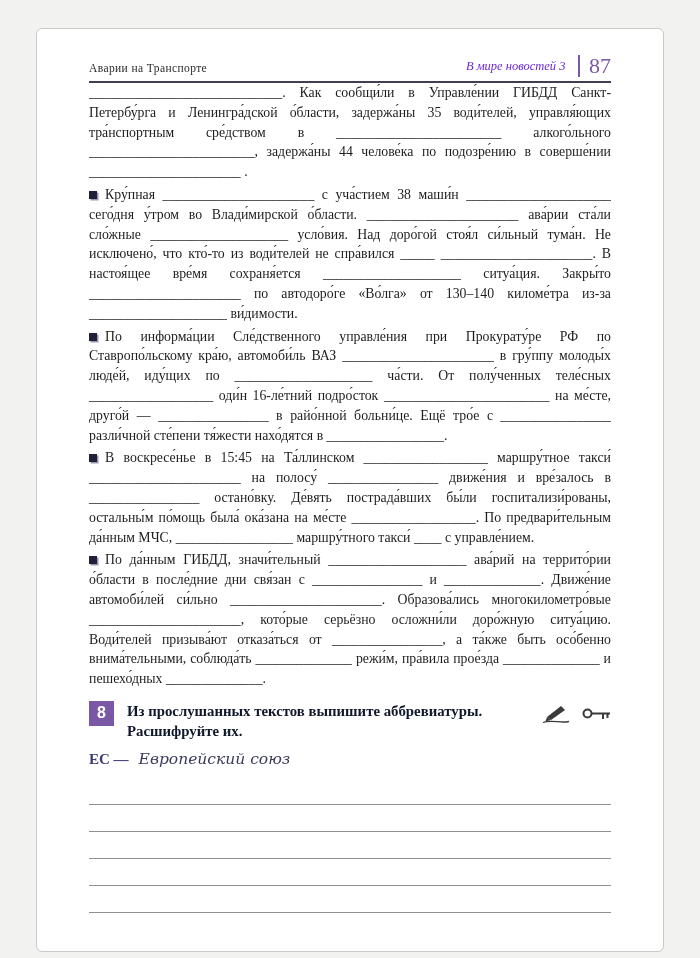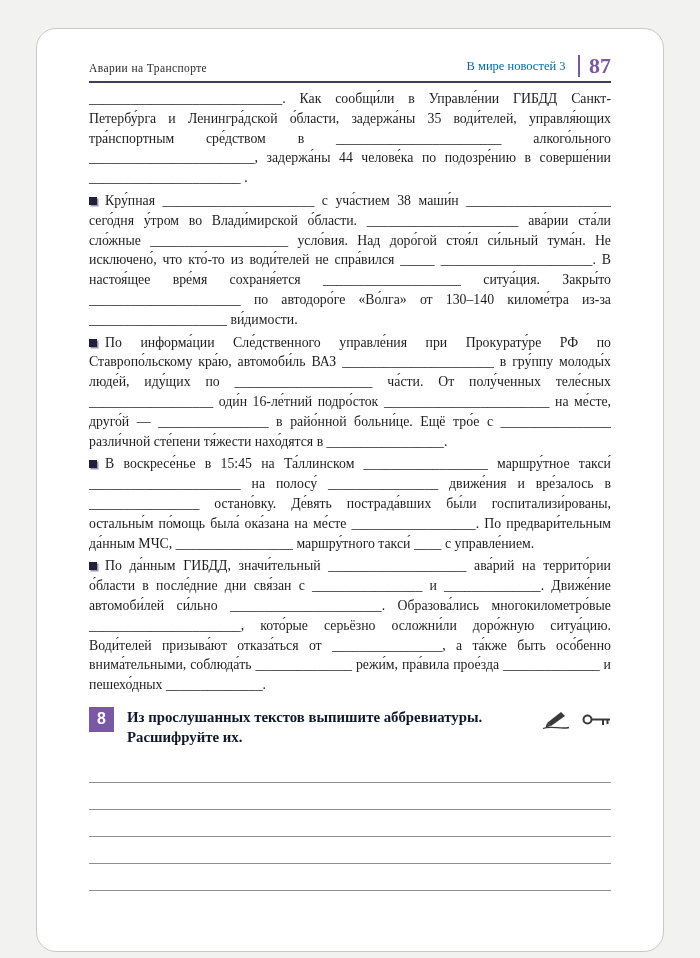--- a/index.html
+++ b/index.html
@@ -9,32 +9,32 @@
   }
   html,body{margin:0;padding:0;}
   body{
     width:700px;height:958px;position:relative;overflow:hidden;
     background:#f2f2f0;
     font-family:"Liberation Serif", serif;
   }
   .page{
     position:absolute;left:36px;top:28px;width:628px;height:924px;
     box-sizing:border-box;background:#ffffff;
-    border:1px solid #c9c9c9;border-radius:20px;
+    border:1px solid #c9c9c9;border-radius:6px;
     padding:22px 52px 0 52px;overflow:hidden;
   }
   
   .runhead{display:flex;align-items:flex-end;height:26px;}
   .rh-left{font-size:11.5px;color:#2a2a2a;letter-spacing:.4px;margin-right:auto;padding-bottom:3px;}
-  .rh-right{font-size:12.5px;color:#0369a1;padding-bottom:3px;}
+  .rh-right{font-style:italic;font-size:12.5px;color:#6d28d9;padding-bottom:3px;}
   .rh-bar{width:2.5px;height:22px;background:var(--accent);margin:0 9px 0 12px;}
-  .rh-num{font-size:22px;font-weight:bold;color:var(--accent);line-height:22px;}
+  .rh-num{font-size:22px;font-weight:normal;color:var(--accent);line-height:22px;}
   .rule{height:2px;background:var(--rule);margin-top:4px;}
   
-  .body-text{margin-top:6px;font-size:13.8px;line-height:19.8px;color:#1d1d1d;text-align:justify;}
+  .body-text{margin-top:0;font-size:13.8px;line-height:19.8px;color:#1d1d1d;text-align:justify;}
   .para{margin:0 0 3px 0;}
   .bullet{
     display:inline-block;width:8px;height:8px;background:#20203a;
     box-shadow:1.5px 1.5px 0 #9a97ad;margin-right:8px;
   }
   
   .exercise{display:flex;align-items:flex-start;margin-top:12px;}
   .badge{
     flex:0 0 auto;width:25px;height:25px;background:var(--accent);color:#fff;
     font-family:"Liberation Sans", sans-serif;font-weight:bold;font-size:16px;
@@ -87,20 +87,24 @@
         <svg width="30" height="15" viewBox="0 0 30 15">
           <circle cx="6.5" cy="7.5" r="4" fill="none" stroke="#3a3a3a" stroke-width="2"></circle>
           <line x1="10.5" y1="7.5" x2="29" y2="7.5" stroke="#3a3a3a" stroke-width="2"></line>
           <line x1="22" y1="7.5" x2="22" y2="13" stroke="#3a3a3a" stroke-width="2"></line>
           <line x1="26.5" y1="7.5" x2="26.5" y2="12" stroke="#3a3a3a" stroke-width="2"></line>
         </svg>
       </span>
     </div>
   </div>
 
+  <div class="answer-row">
+    <span class="abbr">ЕС —</span>
+    <span class="hand">Европейский союз</span>
+  </div>
 
 
   <div class="lines">
       <div class="ruled-line"></div>
       <div class="ruled-line"></div>
       <div class="ruled-line"></div>
       <div class="ruled-line"></div>
       <div class="ruled-line"></div>
     </div>
 

